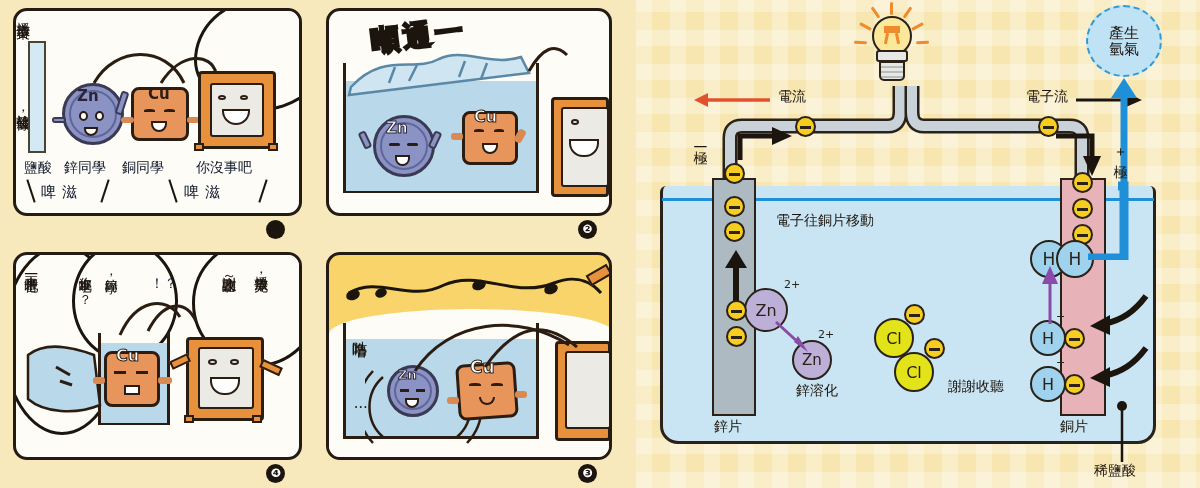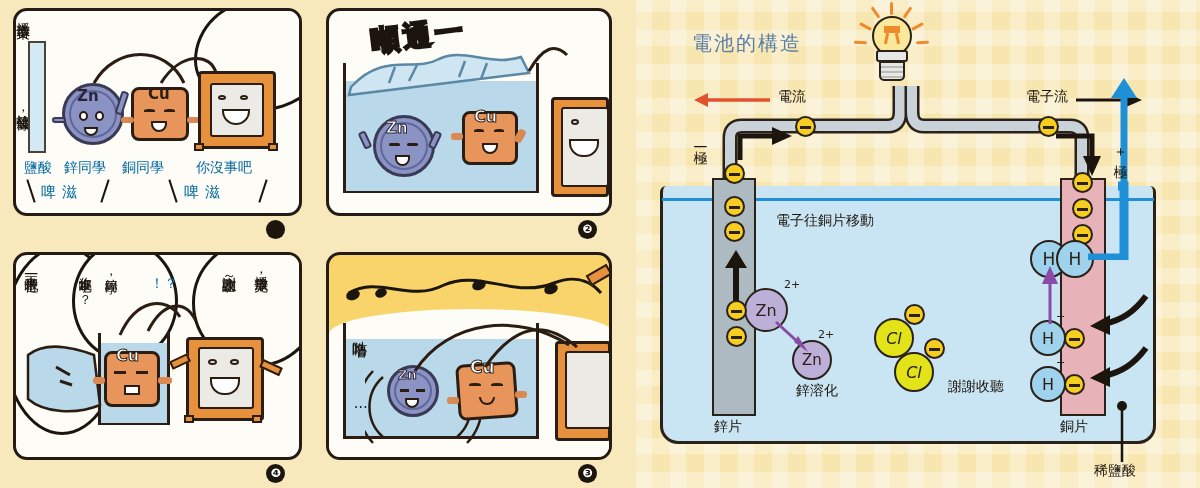--- a/index.html
+++ b/index.html
@@ -34,21 +34,21 @@
   .vtext {
     writing-mode: vertical-rl;
     text-orientation: upright;
     font-family: "DejaVu Serif", "Liberation Serif", serif;
     color: #1c150e;
     letter-spacing: 1px;
     line-height: 1.05;
   }
   .htext {
     font-family: "DejaVu Serif", "Liberation Serif", serif;
-    color: #0369a1;
+    color: #0f172a;
   }
 
   
   .zn-head {
     position:absolute; border-radius:50%;
     background:#8b93c4; border:3px solid #3b3a55;
   }
   .zn-inner {
     position:absolute; inset:4px; border-radius:50%;
     border:2px solid #5f6699;
@@ -110,21 +110,21 @@
     content:""; position:absolute; left:3px; top:8px;
     width:11px; height:2.5px; background:#2a2118;
   }
   .ion {
     position:absolute; border-radius:50%;
     display:flex; align-items:center; justify-content:center;
     font-family:"DejaVu Sans",sans-serif;
     color:#2a2118;
   }
   .ion-zn { background:#bcafd8; border:2px solid #2a2118; }
-  .ion-cl { background:#e3e319; border:2.5px solid #2a2118;font-style:italic; }
+  .ion-cl { background:#e3e319; border:2.5px solid #2a2118; }
   .ion-h  { background:#9fd2ec; border:2.5px solid #2a2118; }
   .lbl {
     position:absolute;
     font-family:"DejaVu Serif","Liberation Serif",serif;
     color:#1c150e; white-space:nowrap;
   }
   .charge { position:absolute; font-size:11px; color:#2a2118;
             font-family:"DejaVu Sans",sans-serif; }
   .h2-badge {
     position:absolute; border-radius:50%;
@@ -363,21 +363,20 @@
       </svg>
     </div>
     <div class="panel-num" style="left:266px; top:464px;">
       <span style="font-size:12px;">❹</span>
     </div>
 
   </div>
 
   <div class="diagram-area">
 
-    <div class="dia-title" style="left:56px; top:30px;">電池的構造</div>
 
     <div style="position:absolute; left:222px; top:2px; width:70px; height:90px;">
       <div class="ray" style="left:32px; top:0; width:3px; height:13px;"></div>
       <div class="ray" style="left:16px; top:4px; width:3px; height:13px; transform:rotate(-35deg);"></div>
       <div class="ray" style="left:48px; top:4px; width:3px; height:13px; transform:rotate(35deg);"></div>
       <div class="ray" style="left:6px; top:18px; width:3px; height:13px; transform:rotate(-62deg);"></div>
       <div class="ray" style="left:58px; top:18px; width:3px; height:13px; transform:rotate(62deg);"></div>
       <div class="ray" style="left:1px; top:34px; width:3px; height:13px; transform:rotate(-88deg);"></div>
       <div class="ray" style="left:63px; top:34px; width:3px; height:13px; transform:rotate(88deg);"></div>
       <div class="bulb-glass" style="left:14px; top:14px;"></div>
@@ -394,20 +393,24 @@
       <polygon points="4,12 18,5 18,19" fill="#e3502d"></polygon>
     </svg>
     <div class="lbl" style="left:142px; top:88px; font-size:14px;">電流</div>
 
     <div class="lbl" style="left:390px; top:88px; font-size:14px;">電子流</div>
     <svg width="80" height="24" style="position:absolute; left:440px; top:88px;">
       <line x1="0" y1="12" x2="52" y2="12" stroke="#1c150e" stroke-width="3"></line>
       <polygon points="66,12 50,5 50,19" fill="#1c150e"></polygon>
     </svg>
 
+    <div class="h2-badge" style="left:450px; top:5px; width:76px; height:72px; font-size:15px;">
+      <span>產生</span>
+      <span>氫氣</span>
+    </div>
 
     <svg width="40" height="110" style="position:absolute; left:470px; top:74px;">
       <line x1="18" y1="108" x2="18" y2="22" stroke="#1f90d8" stroke-width="7"></line>
       <polygon points="18,4 5,24 31,24" fill="#1f90d8"></polygon>
     </svg>
 
     <svg width="564" height="200" style="position:absolute; left:0; top:0;">
       <path d="M94 190 L94 138 Q94 126 106 126 L252 126 Q264 126 264 112 L264 86" stroke="#2a2118" stroke-width="15" fill="none" stroke-linejoin="round"></path>
       <path d="M94 190 L94 138 Q94 126 106 126 L252 126 Q264 126 264 112 L264 86" stroke="#c9d2d8" stroke-width="10" fill="none" stroke-linejoin="round"></path>
       <path d="M446 190 L446 138 Q446 126 434 126 L288 126 Q276 126 276 112 L276 86" stroke="#2a2118" stroke-width="15" fill="none" stroke-linejoin="round"></path>

